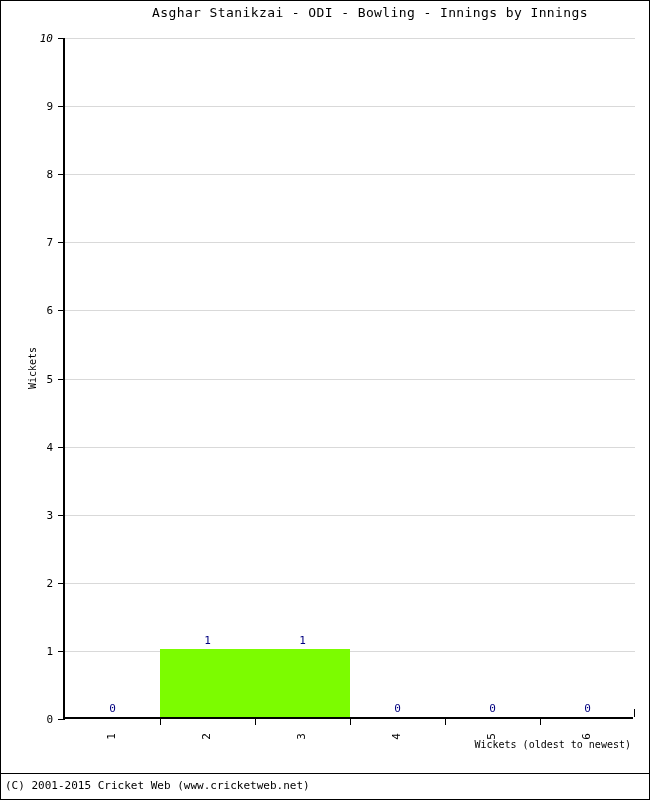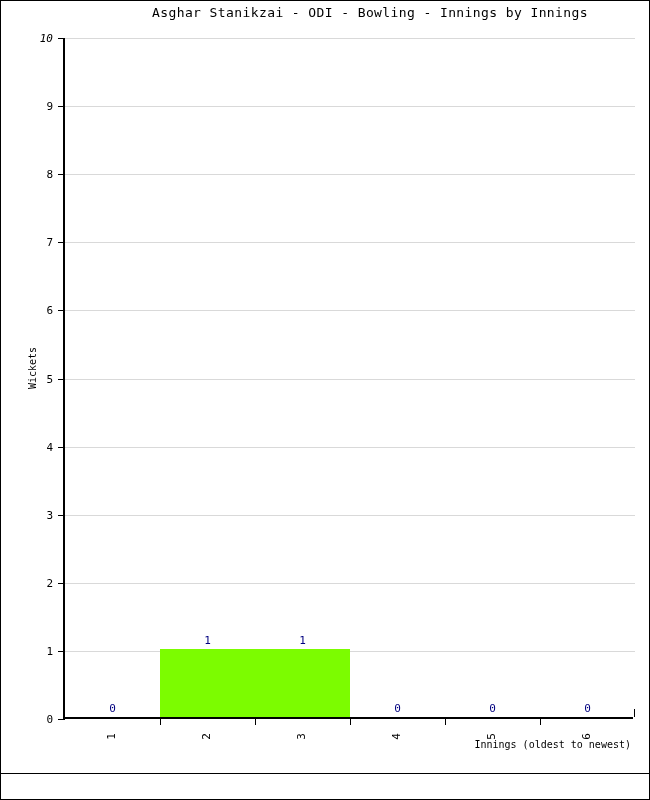--- a/index.html
+++ b/index.html
@@ -224,17 +224,18 @@
 
   <div id="x-tick-labels">
       <div class="xtick-label" style="left: 99.5px; top: 730px; width: 20px; text-align: center;">1</div>
       <div class="xtick-label" style="left: 194.5px; top: 730px; width: 20px; text-align: center;">2</div>
       <div class="xtick-label" style="left: 289.5px; top: 730px; width: 20px; text-align: center;">3</div>
       <div class="xtick-label" style="left: 384.5px; top: 730px; width: 20px; text-align: center;">4</div>
       <div class="xtick-label" style="left: 479.5px; top: 730px; width: 20px; text-align: center;">5</div>
       <div class="xtick-label" style="left: 574.5px; top: 730px; width: 20px; text-align: center;">6</div>
     </div>
 
-  <div id="x-axis-title">Innings (oldest to newest)</div>
+  <div id="x-axis-title">Wickets (oldest to newest)</div>
 
   <div id="footer-separator"></div>
+  <div id="footer-text">(C) 2001-2015 Cricket Web (www.cricketweb.net)</div>
 
 </div>
 
 </body></html>

